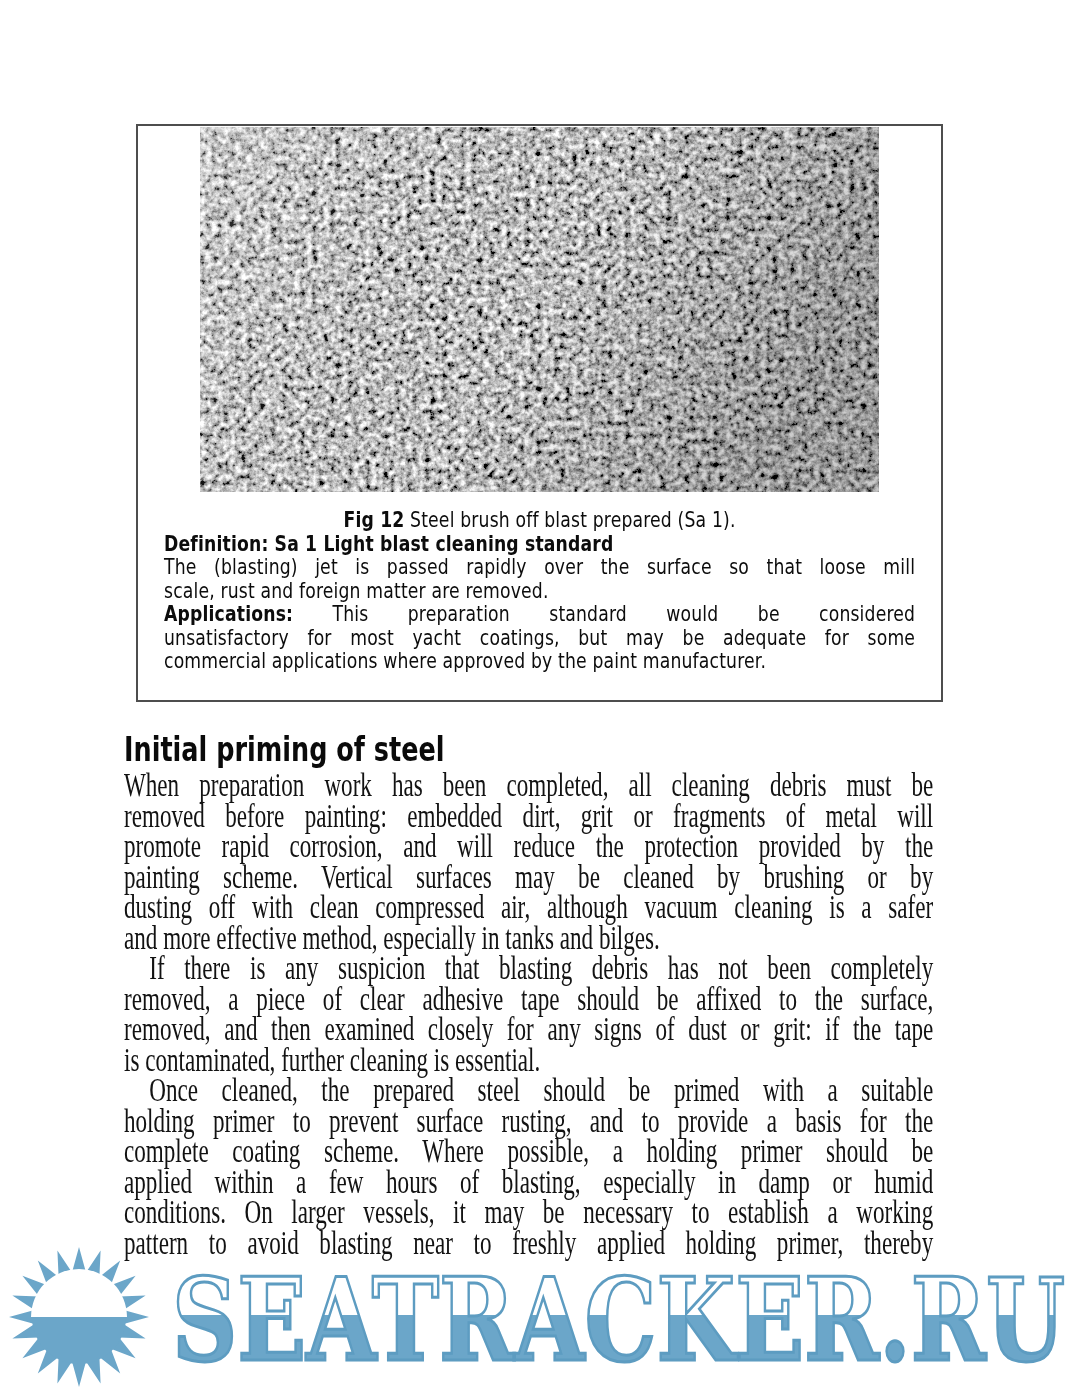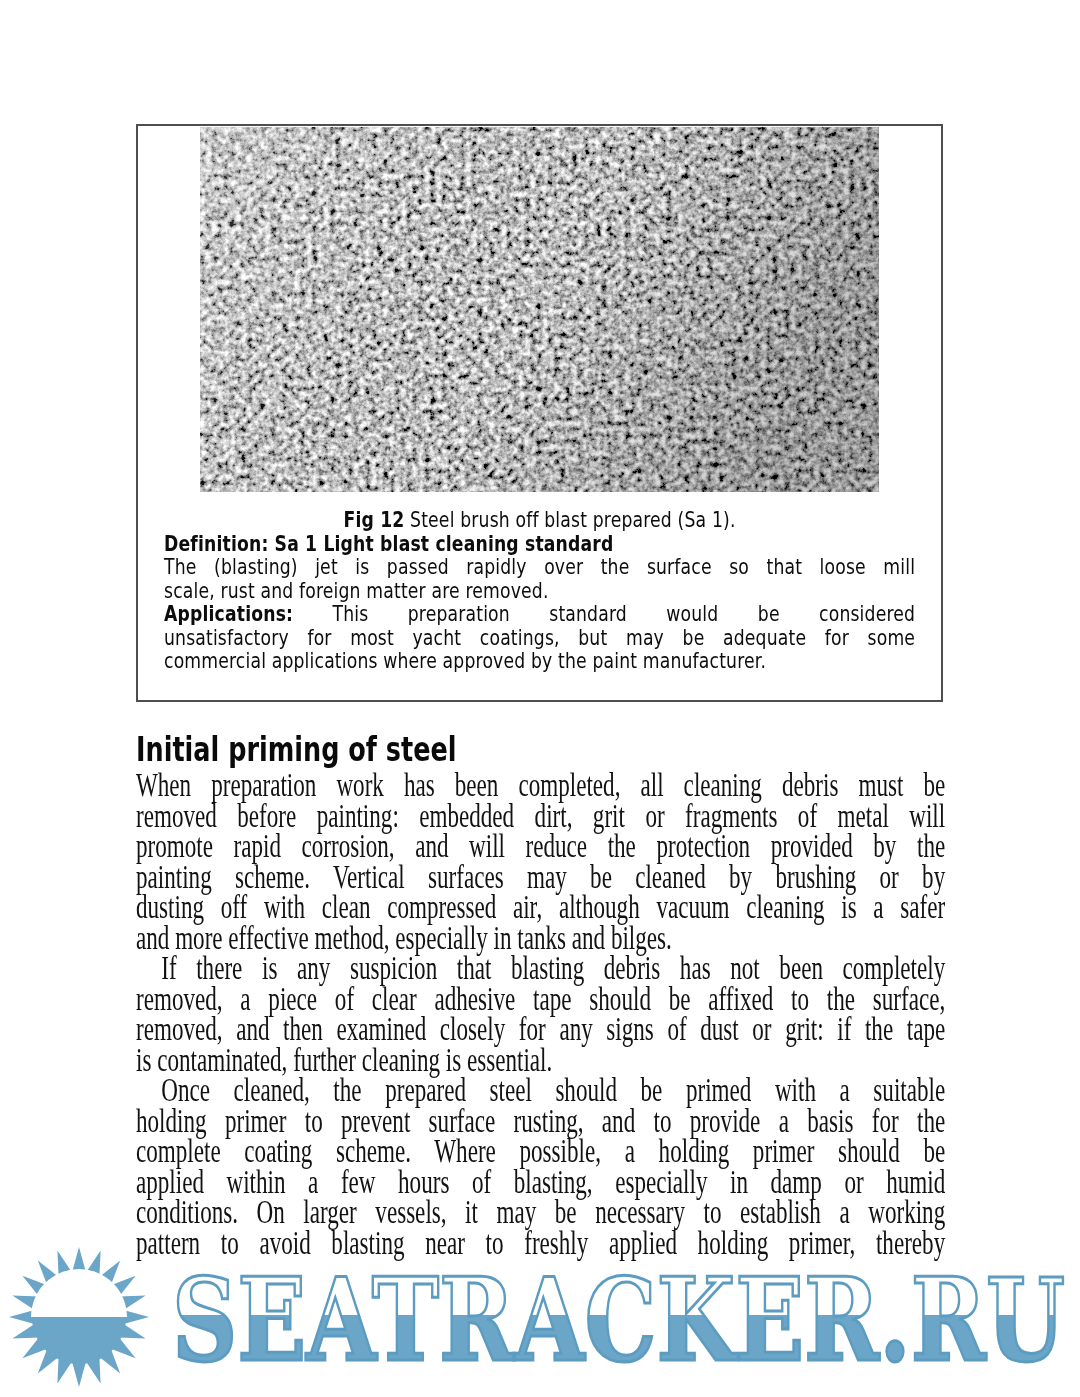--- a/index.html
+++ b/index.html
@@ -14,21 +14,21 @@
              font-size:21px;line-height:23.5px;letter-spacing:0.2px;color:#0c0c0c;}
   .caption{text-align:center;margin-top:17px;}
   .caption b{font-weight:bold;}
   .boxhead{font-weight:bold;}
   .boxline{text-align:justify;text-align-last:justify;}
   .boxline.last{text-align-last:left;}
   .lead{text-align:justify;text-align-last:justify;}
   .lead b{font-weight:bold;}
 
   
-  .content{position:absolute;left:136px;top:731px;width:812px;}
+  .content{position:absolute;left:124px;top:731px;width:812px;}
   .h-wrap{width:500px;transform:scaleX(0.75);transform-origin:0 0;}
   .h-wrap h1{margin:0;font-family:"DejaVu Sans",sans-serif;font-weight:bold;
              font-size:34px;line-height:37px;color:#0a0a0a;white-space:nowrap;}
   .serif{width:1156px;transform:scaleX(0.70);transform-origin:0 0;margin-top:2px;
          font-family:"Liberation Serif",serif;font-size:33px;line-height:30.5px;color:#121212;}
   .serif .line{text-align:justify;text-align-last:justify;}
   .serif .line.last{text-align-last:left;}
   .serif .cont .line.last{text-align-last:justify;}
   .para.indent .line:first-child{text-indent:36px;}
 

